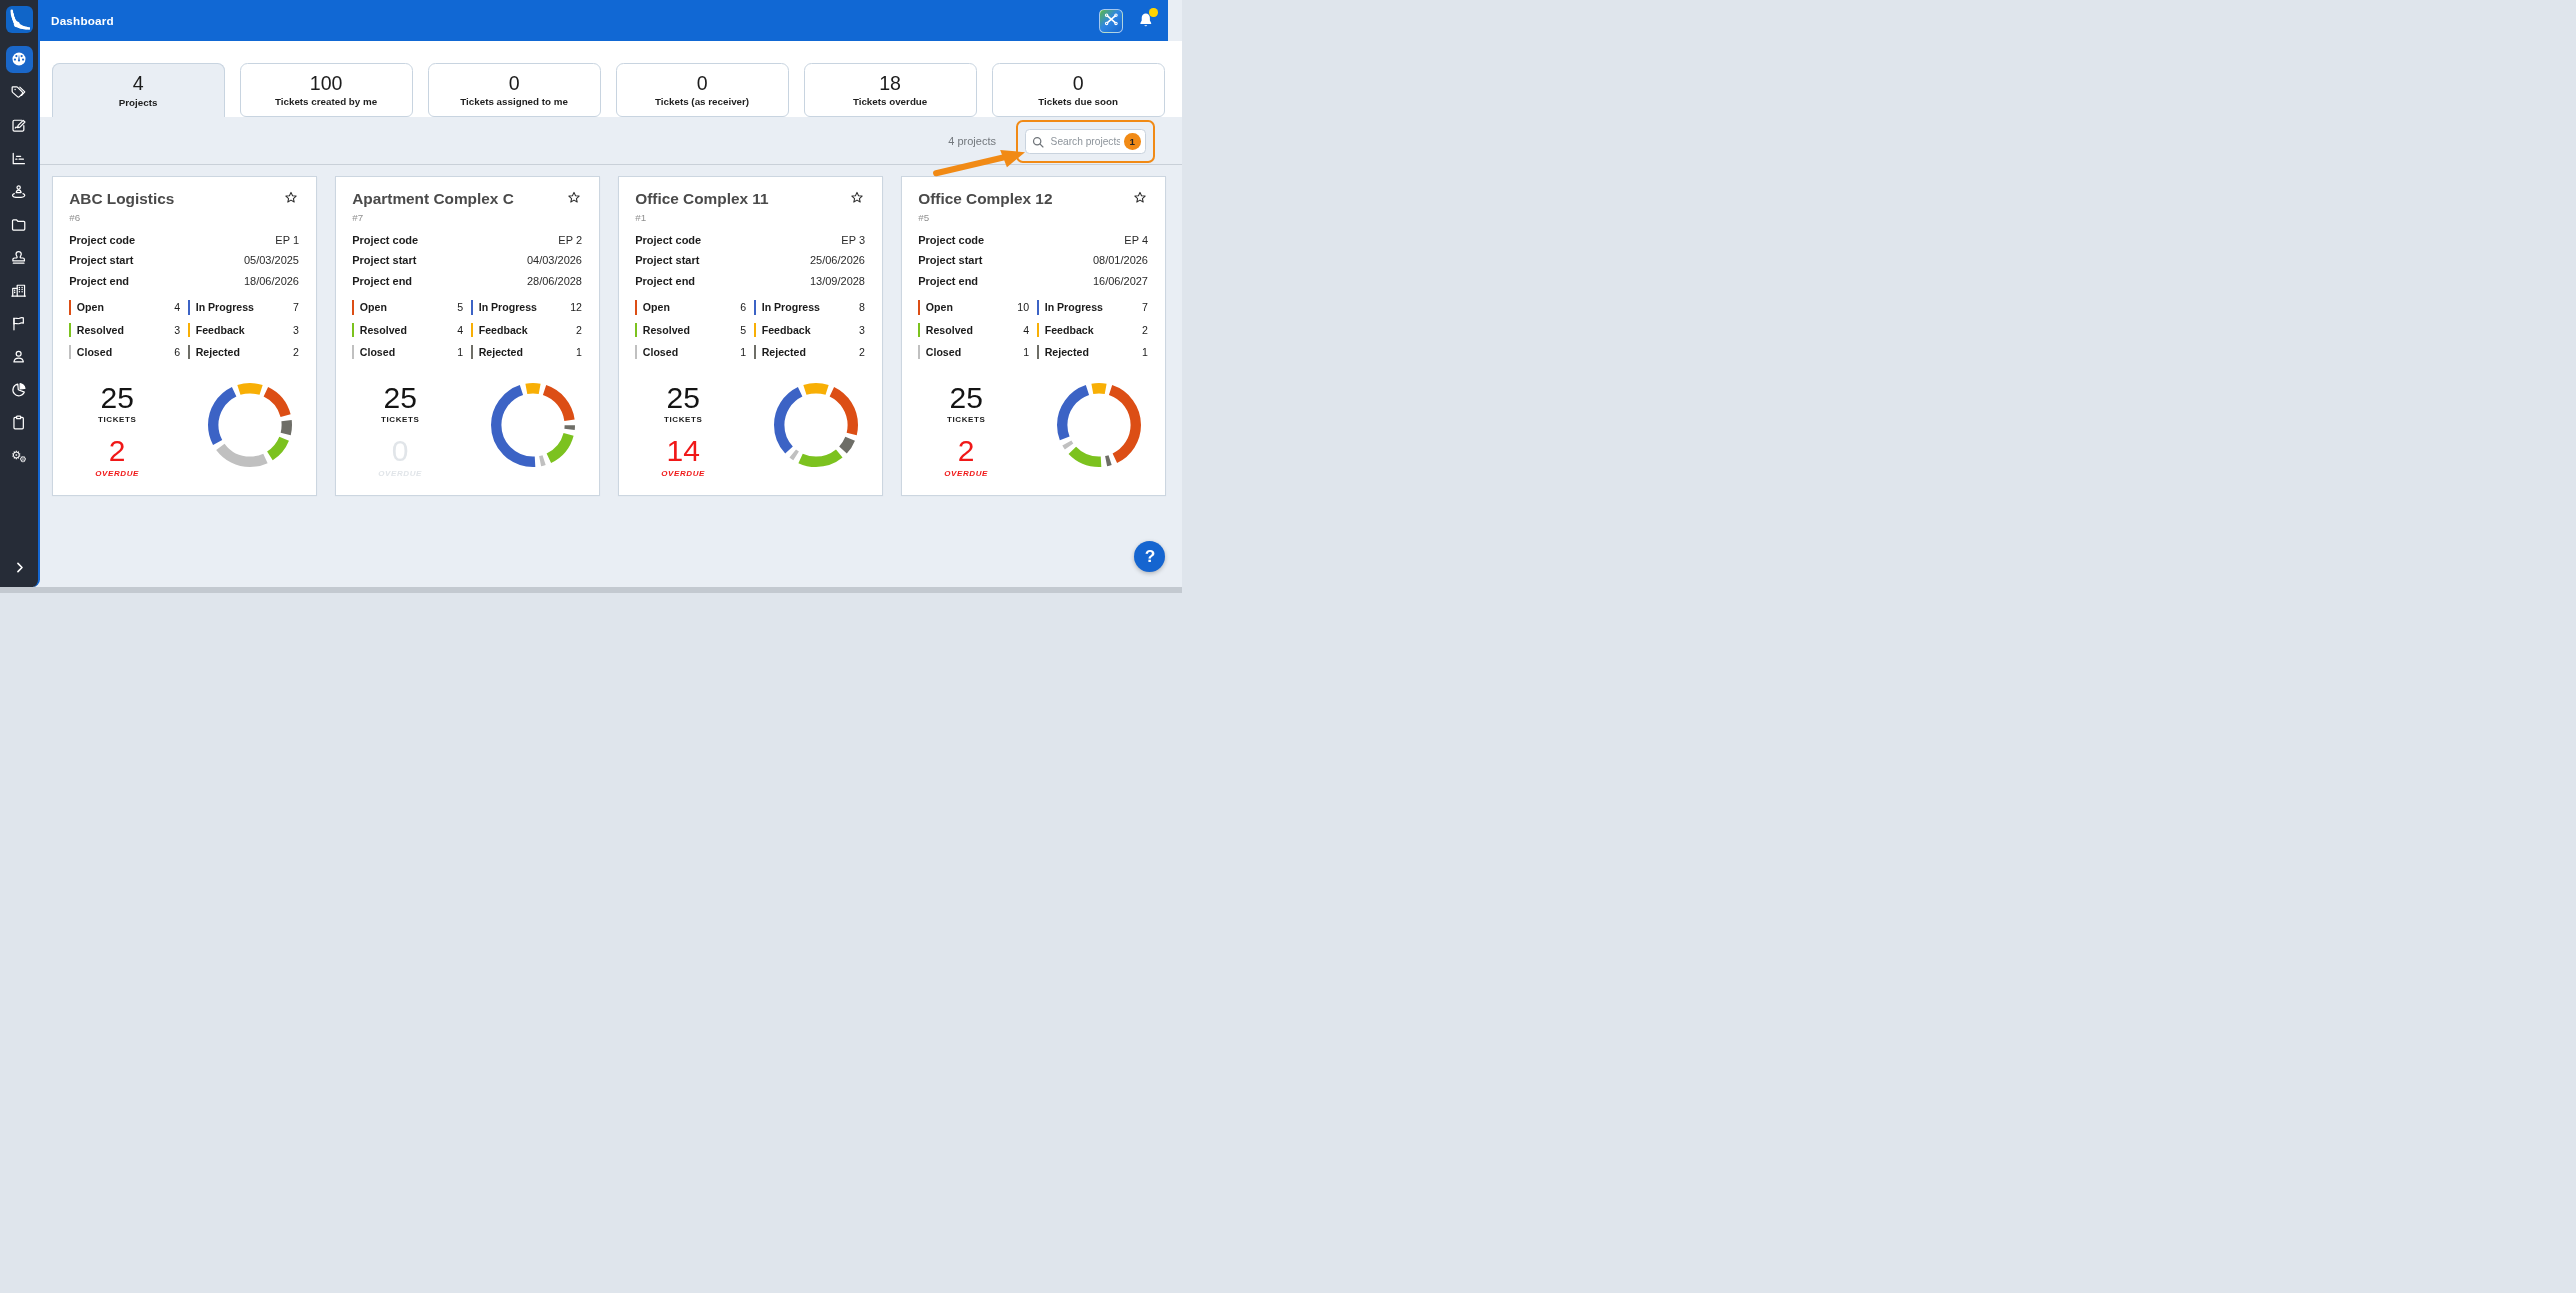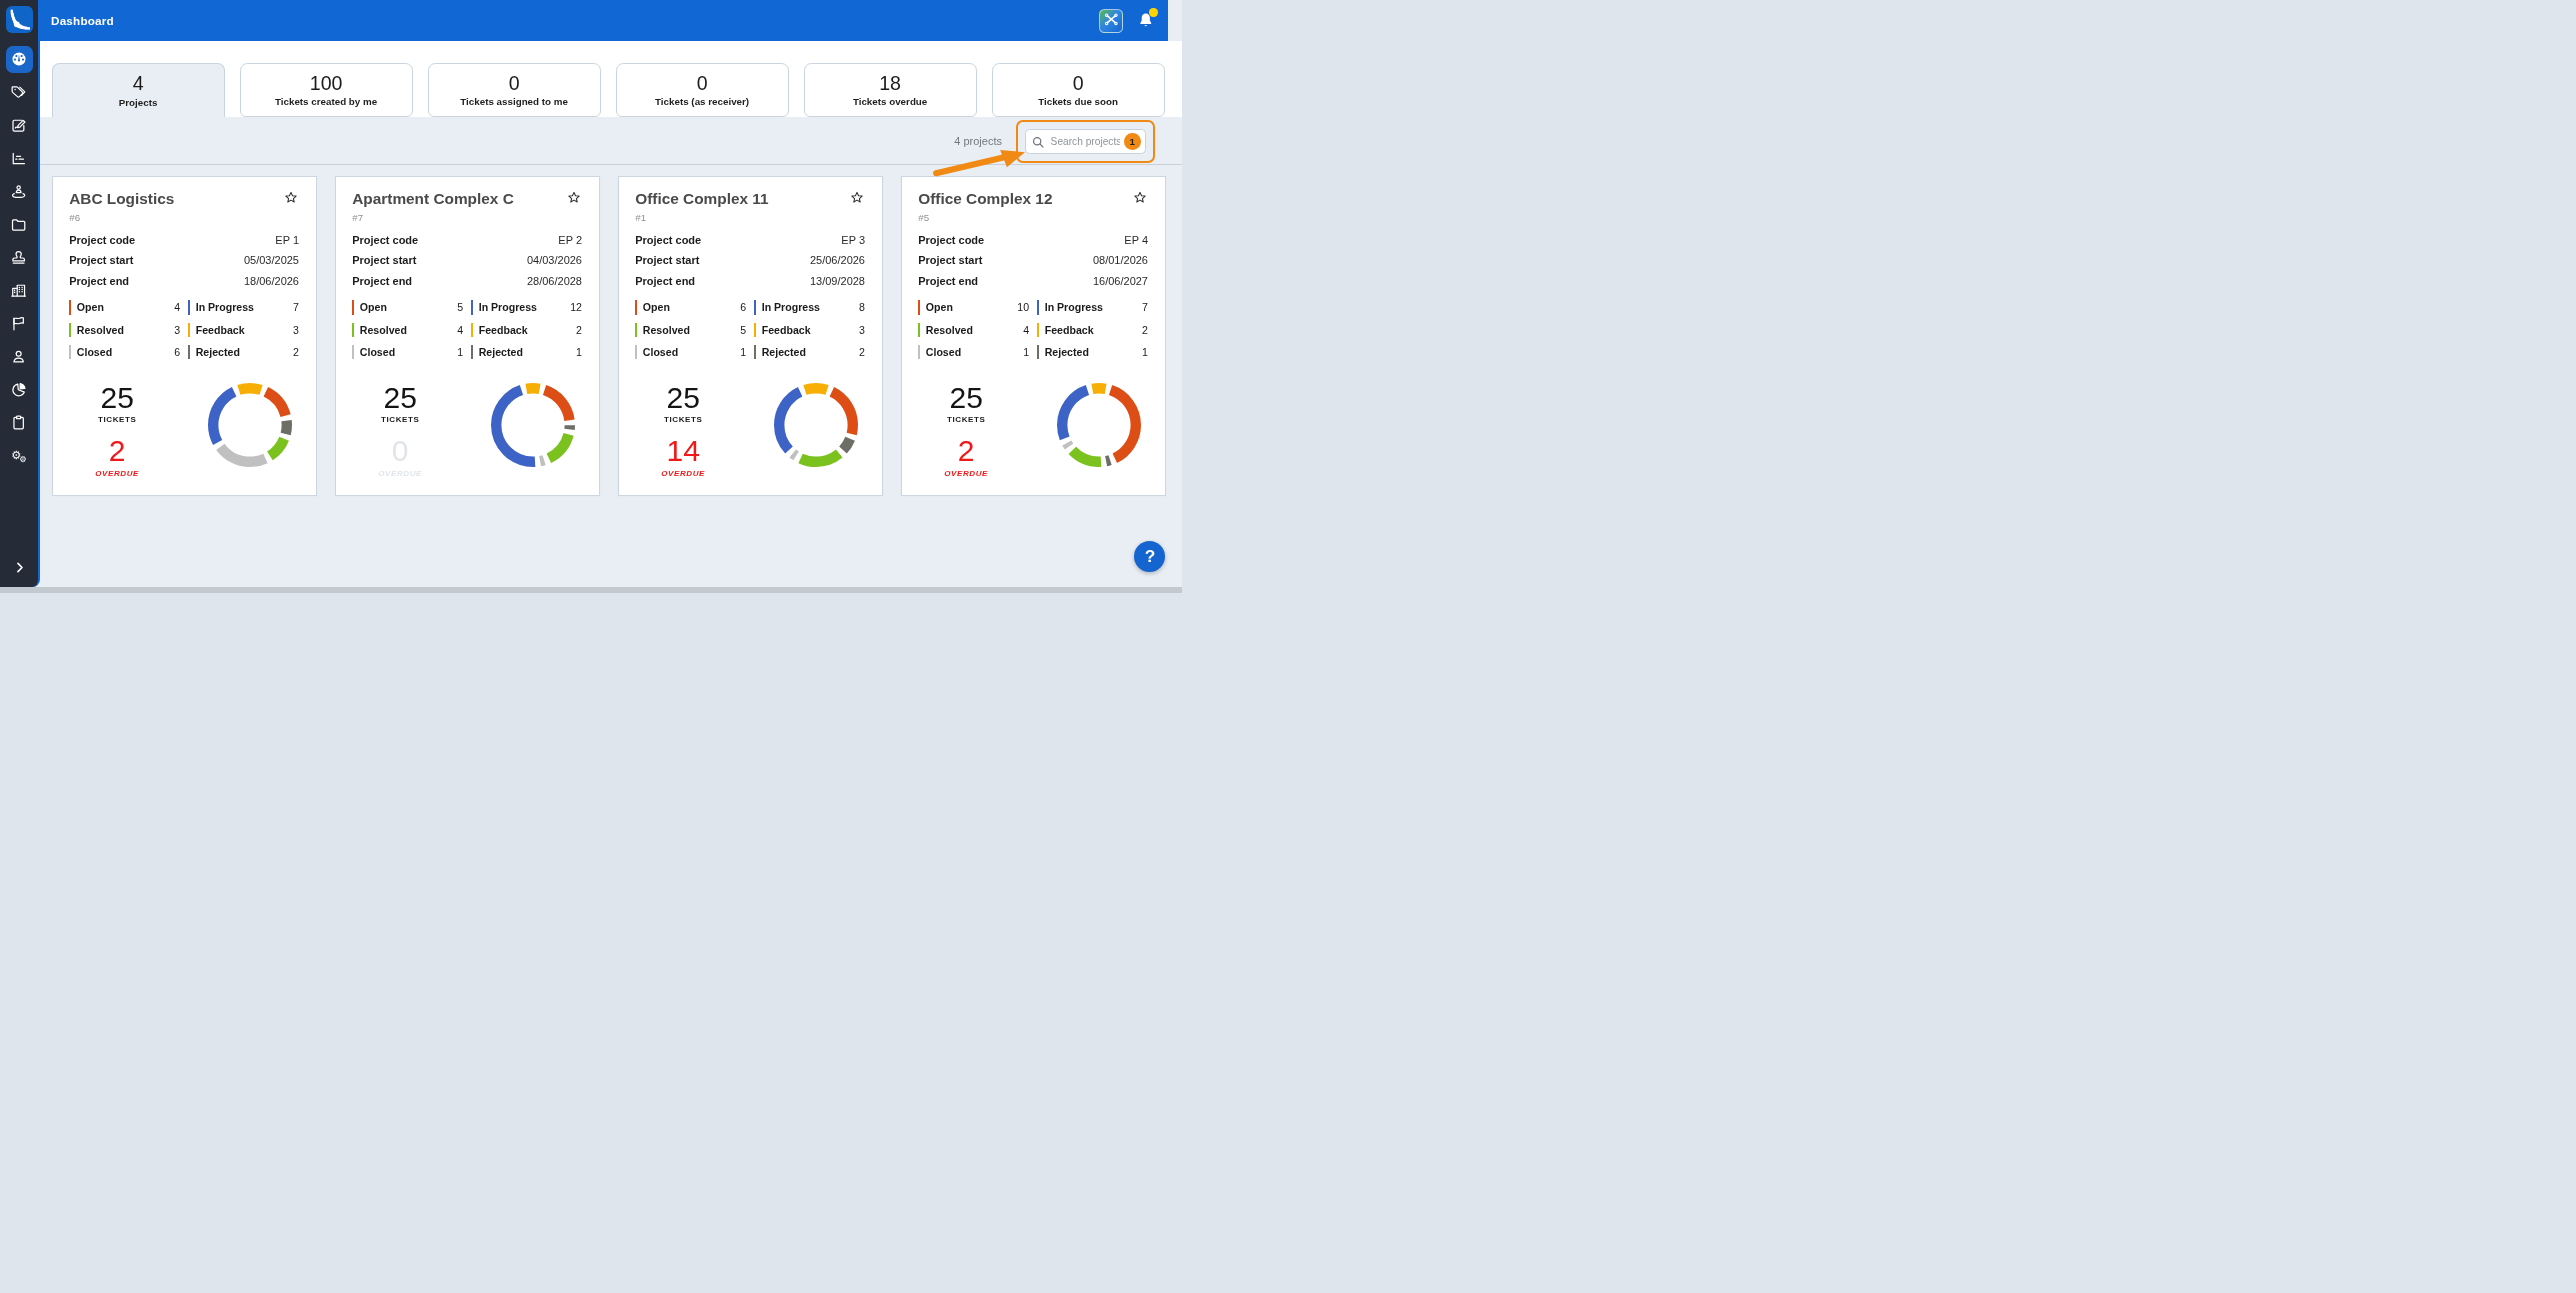--- a/index.html
+++ b/index.html
@@ -29,21 +29,21 @@
   
   .tabstrip{position:absolute;left:38px;right:0;top:41px;height:76px;background:#fff;}
   .tabs{position:absolute;left:13.6px;top:22px;display:flex;gap:15px;}
   .tab{width:173px;height:54px;background:#fff;border:0.8px solid #c8d4e0;border-radius:7.5px 7.5px 6px 6px;box-sizing:border-box;display:flex;flex-direction:column;align-items:center;justify-content:center;cursor:pointer;}
   .tab.active{background:#e9eef4;border-bottom:none;border-radius:7.5px 7.5px 0 0;height:54px;}
   .tab-value{font-size:19.6px;color:#1c1c1c;line-height:1.1;}
   .tab-label{font-size:9.8px;color:#1f1f1f;font-weight:600;margin-top:2.3px;}
 
   
   .panel{position:absolute;left:38px;right:0;top:118px;bottom:6px;background:#e9eef4;}
-  .toolbar{height:46px;border-bottom:0.8px solid #c9d0d8;display:flex;align-items:center;justify-content:flex-end;padding-right:27px;gap:14px;}
+  .toolbar{height:46px;border-bottom:0.8px solid #c9d0d8;display:flex;align-items:center;justify-content:flex-end;padding-right:27px;gap:20px;}
   .projects-count{font-size:11px;color:#73787d;}
   .search-annotation{border:2.6px solid #f18a15;border-radius:6.8px;padding:7px;}
   .search-box{position:relative;width:121px;height:25px;background:#fff;border:0.8px solid #c9d3de;border-radius:4.5px;box-sizing:border-box;display:flex;align-items:center;}
   .search-box input{border:none;outline:none;background:transparent;font-size:10.2px;color:#3c4043;width:69px;margin-left:22.6px;font-family:"Liberation Sans",sans-serif;}
   .search-box input::placeholder{color:#8d949b;}
   .search-icon{position:absolute;left:5.3px;top:5.3px;}
   .search-badge{position:absolute;right:4.5px;top:3.8px;width:16.6px;height:16.6px;border-radius:50%;background:#f18a15;color:#222;font-size:9.8px;font-weight:700;display:flex;align-items:center;justify-content:center;}
 
   
   .cards{display:grid;grid-template-columns:repeat(4,265px);gap:18px;margin:11.3px 0 0 13.6px;}

